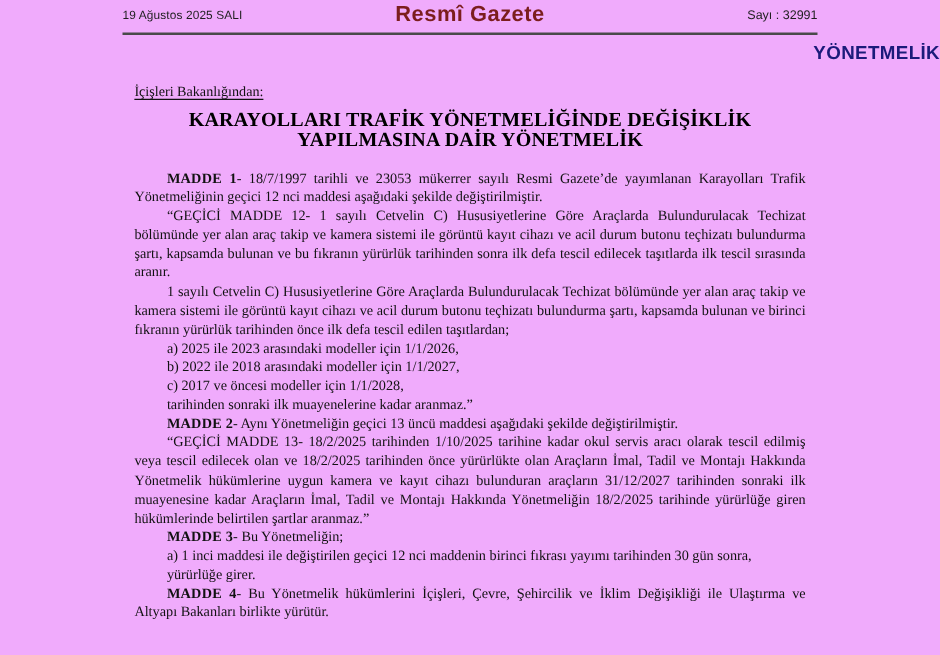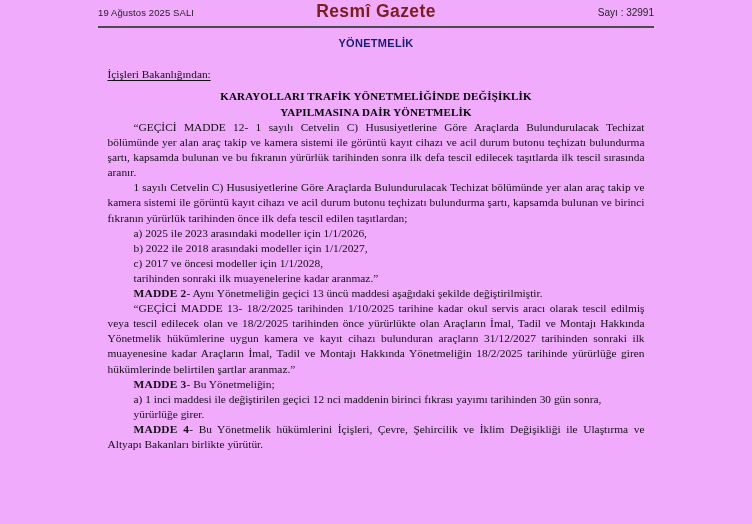--- a/index.html
+++ b/index.html
@@ -72,24 +72,24 @@
   .masthead-rule {
     width: 556px;
     margin: 4px auto 0 auto;
     height: 2px;
     background: #4a4a4a;
   }
 
   
   .section-heading {
     margin-top: 8px;
-    text-align: center;
+    text-align: right;
     font-family: "Liberation Sans", "DejaVu Sans", sans-serif;
     font-weight: bold;
-    font-size: 11px;
+    font-size: 15px;
     line-height: 14px;
     letter-spacing: 0.3px;
     color: #1b1b7a;
   }
 
   
   .doc-body {
     width: 537px;
     margin: 0 auto;
     padding-top: 14px;
@@ -102,24 +102,24 @@
     text-decoration: underline;
     text-underline-offset: 1.5px;
     display: inline-block;
     margin-bottom: 7px;
     color: #111;
   }
 
   .doc-title {
     text-align: center;
     font-weight: bold;
-    font-size: 11px;
+    font-size: 16px;
     line-height: 15.5px;
     letter-spacing: 0.15px;
-    margin: 1px 0 0 0;
+    margin: 1px 0 16px 0;
     color: #000;
   }
   .doc-title-line + .doc-title-line { margin-top: 0px; }
 
   p.para {
     margin: 0;
     font-size: 11.4px;
     line-height: 15.1px;
     text-align: justify;
     text-justify: inter-word;
@@ -162,20 +162,21 @@
 
     <div>
       <span class="issuer">İçişleri Bakanlığından:</span>
     </div>
 
     <div class="doc-title">
       <div class="doc-title-line">KARAYOLLARI TRAFİK YÖNETMELİĞİNDE DEĞİŞİKLİK</div>
       <div class="doc-title-line">YAPILMASINA DAİR YÖNETMELİK</div>
     </div>
 
+    <p class="para spacer-top"><span class="madde">MADDE 1</span><span>- 18/7/1997 tarihli ve 23053 mükerrer sayılı Resmi Gazete’de yayımlanan Karayolları Trafik Yönetmeliğinin geçici 12 nci maddesi aşağıdaki şekilde değiştirilmiştir.</span></p>
 
     <p class="para">“GEÇİCİ MADDE 12- 1 sayılı Cetvelin C) Hususiyetlerine Göre Araçlarda Bulundurulacak Techizat bölümünde yer alan araç takip ve kamera sistemi ile görüntü kayıt cihazı ve acil durum butonu teçhizatı bulundurma şartı, kapsamda bulunan ve bu fıkranın yürürlük tarihinden sonra ilk defa tescil edilecek taşıtlarda ilk tescil sırasında aranır.</p>
 
     <p class="para">1 sayılı Cetvelin C) Hususiyetlerine Göre Araçlarda Bulundurulacak Techizat bölümünde yer alan araç takip ve kamera sistemi ile görüntü kayıt cihazı ve acil durum butonu teçhizatı bulundurma şartı, kapsamda bulunan ve birinci fıkranın yürürlük tarihinden önce ilk defa tescil edilen taşıtlardan;</p>
 
     <p class="list-item">a) 2025 ile 2023 arasındaki modeller için 1/1/2026,</p>
     <p class="list-item">b) 2022 ile 2018 arasındaki modeller için 1/1/2027,</p>
     <p class="list-item">c) 2017 ve öncesi modeller için 1/1/2028,</p>
     <p class="list-item">tarihinden sonraki ilk muayenelerine kadar aranmaz.”</p>
 

